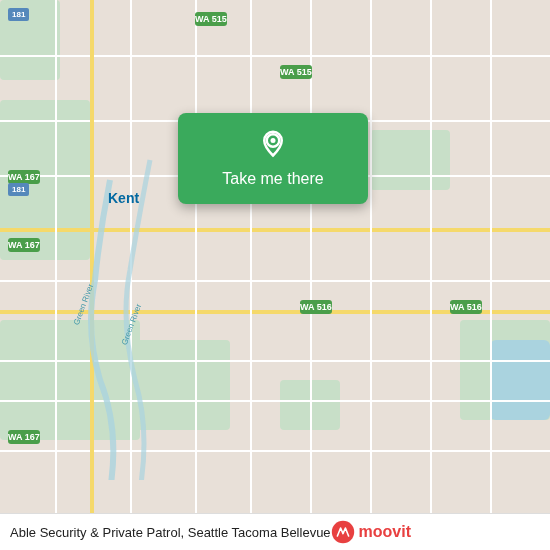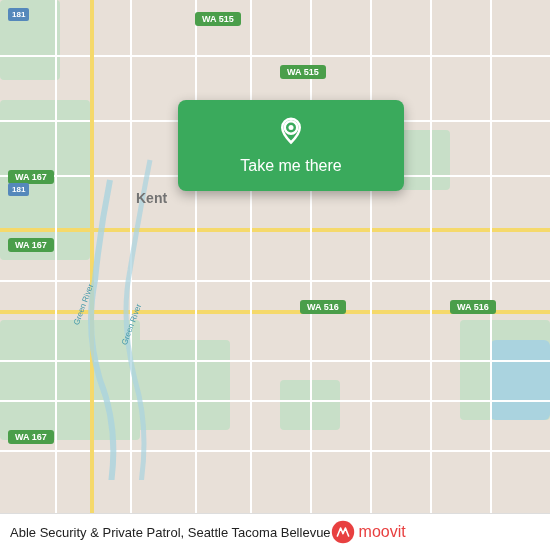--- a/index.html
+++ b/index.html
@@ -73,21 +73,21 @@
       border-radius: 6px;
     }
 
     
     .shield {
       position: absolute;
       background-color: #4a9e4a;
       color: white;
       font-size: 9px;
       font-weight: bold;
-      padding: 2px 7px;
+      padding: 2px 0;
       border-radius: 3px;
       white-space: nowrap;
     }
     .shield-blue {
       position: absolute;
       background-color: #5588bb;
       color: white;
       font-size: 8px;
       font-weight: bold;
       padding: 2px 4px;
@@ -161,31 +161,30 @@
       gap: 4px;
     }
 
     .moovit-icon {
       width: 24px;
       height: 24px;
     }
 
     .moovit-text {
       font-size: 16px;
-      font-weight: normal;
+      font-weight: bold;
       color: #e84040;
     }
 
     
     .city-label {
       position: absolute;
       font-size: 14px;
       font-weight: bold;
-      color: #737373;
-      margin-left: 28px;
+      color: #0369a1;
     }
 
     
     .river-label {
       position: absolute;
       font-size: 8px;
       color: #4499aa;
       transform: rotate(-70deg);
       white-space: nowrap;
     }
@@ -240,21 +239,21 @@
   <div class="shield" style="top:430px; left:8px;">WA 167</div>
 
   <div class="shield-blue" style="top:8px; left:8px;">181</div>
   <div class="shield-blue" style="top:165px; left:8px; margin-top:18px;">181</div>
 
   <div class="city-label" style="left:108px; top:190px;">Kent</div>
 
   <div class="river-label" style="left:62px; top:300px;">Green River</div>
   <div class="river-label" style="left:110px; top:320px;">Green River</div>
 
-  <div class="popup" style="left:178px; top:100px; width:226px;">
+  <div class="popup" style="left:178px; top:113px; width:190px;">
     <svg class="popup-pin" viewBox="0 0 24 24" fill="none" xmlns="http://www.w3.org/2000/svg">
       <circle cx="12" cy="10" r="5" stroke="white" stroke-width="2" fill="none"></circle>
       <circle cx="12" cy="10" r="2" fill="white"></circle>
       <path d="M12 22 C12 22 5 15 5 10 C5 6.13 8.13 3 12 3 C15.87 3 19 6.13 19 10 C19 15 12 22 12 22Z" stroke="white" stroke-width="2" fill="none"></path>
     </svg>
     <button class="popup-btn">Take me there</button>
   </div>
 
   <div class="bottom-bar">
     <div class="location-info">

